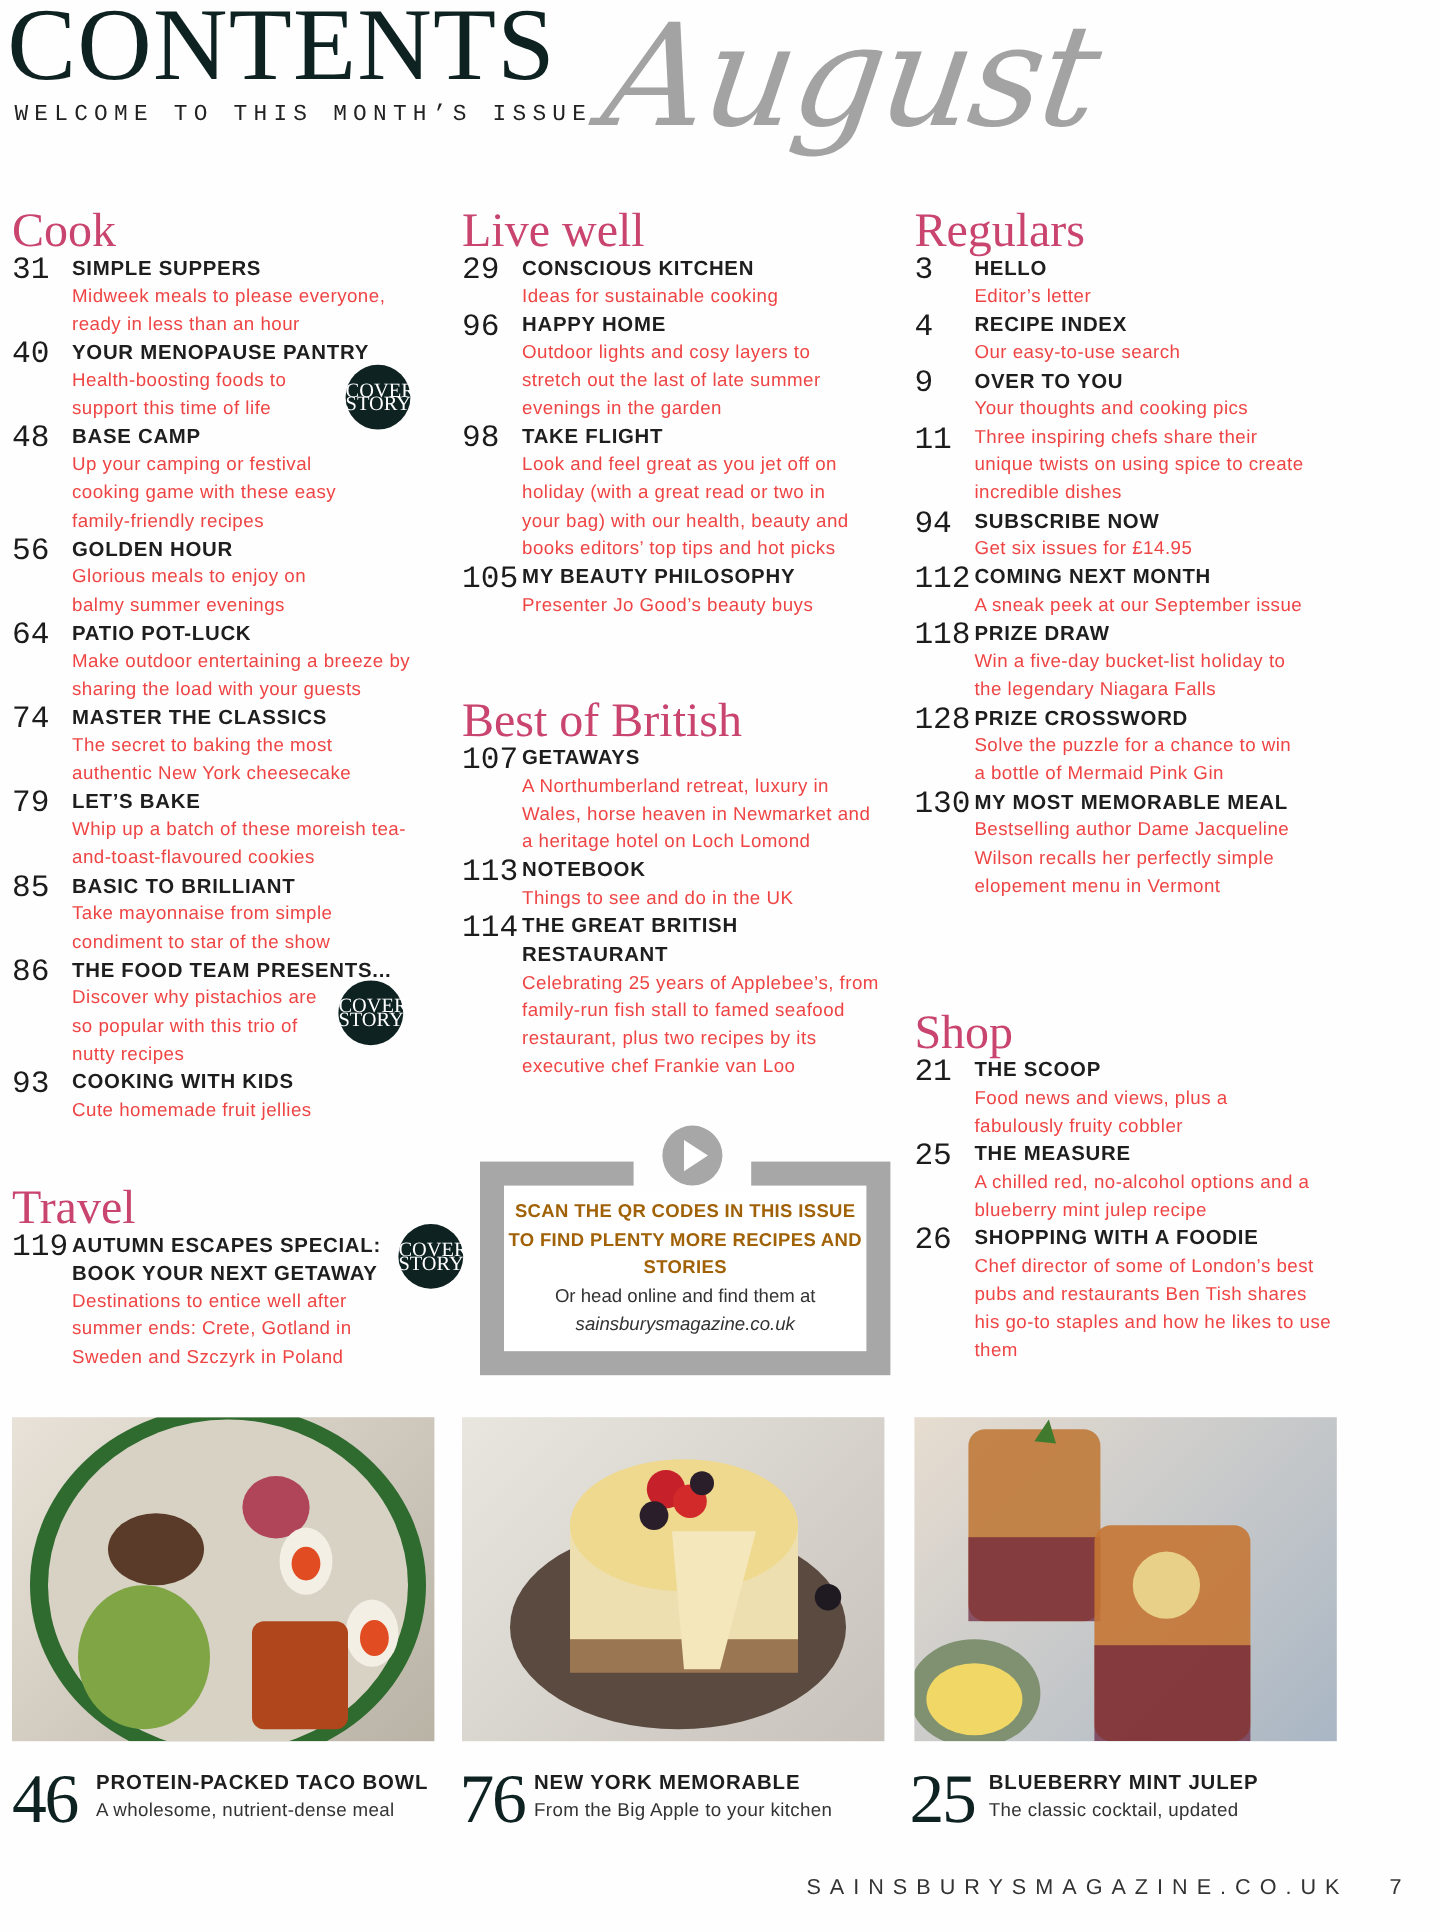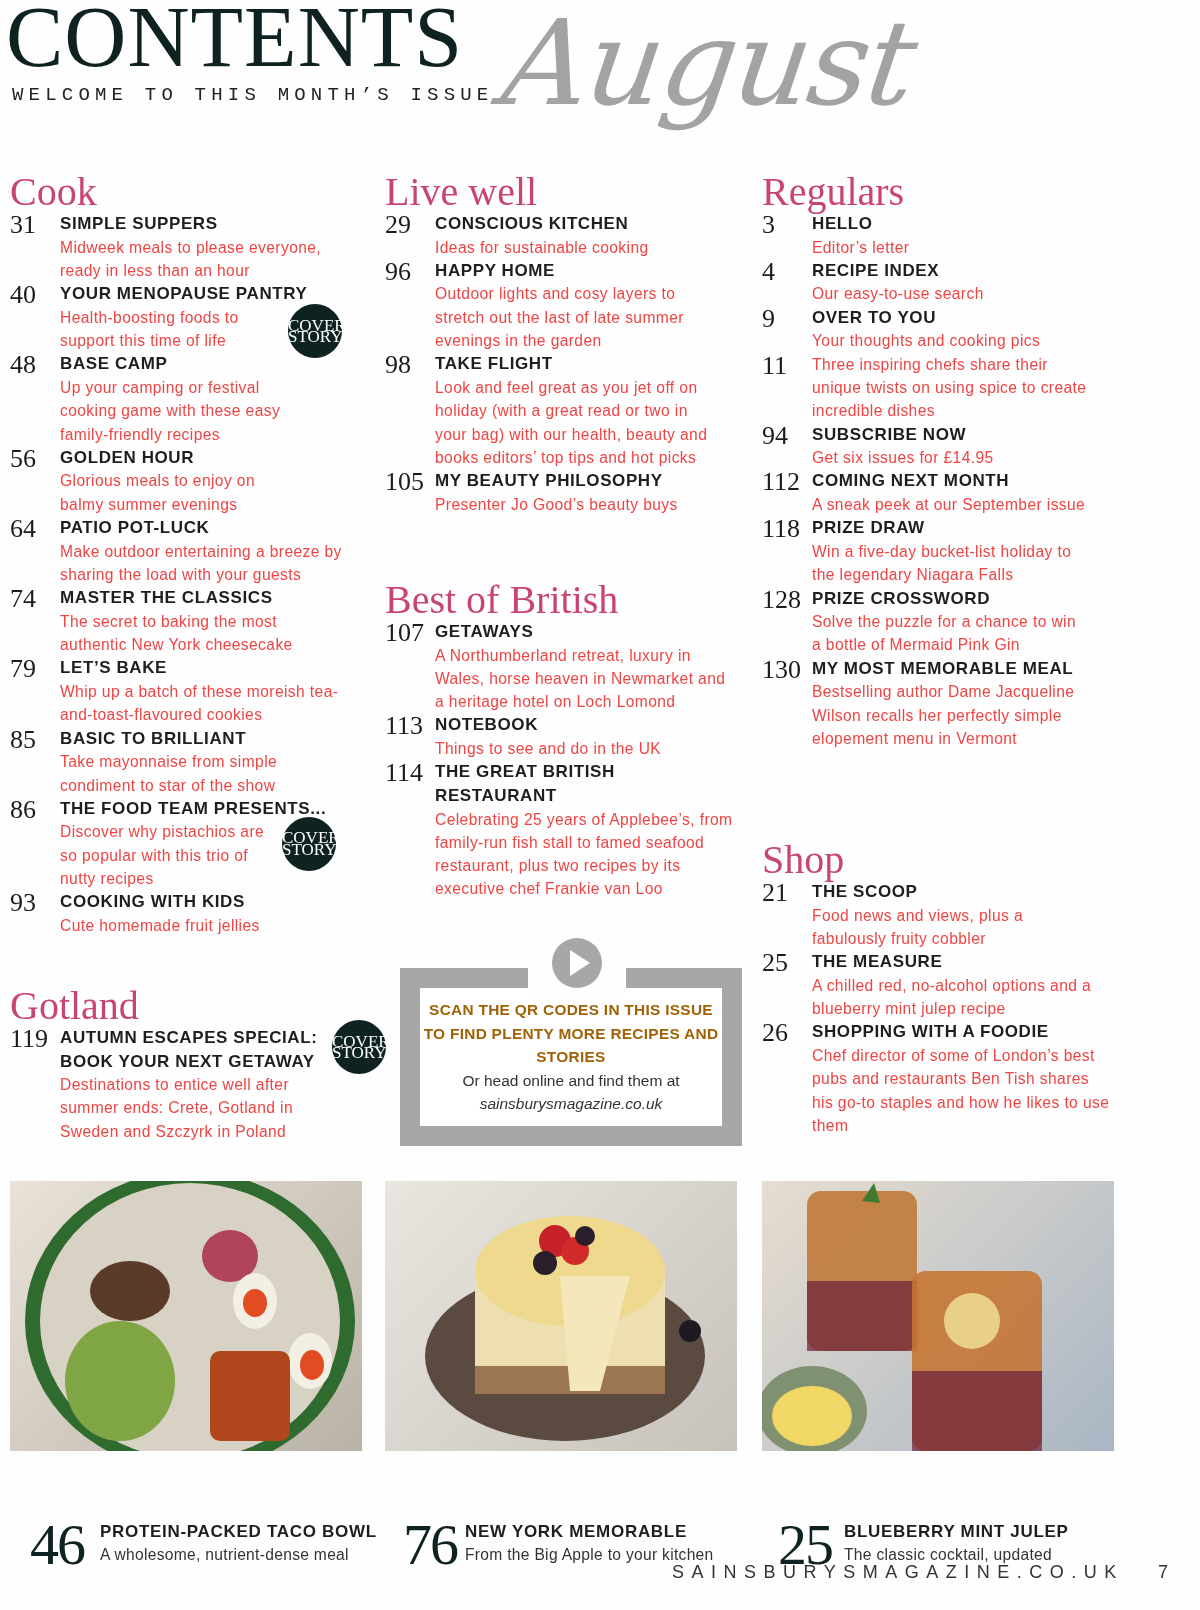--- a/index.html
+++ b/index.html
@@ -6,37 +6,37 @@
   html, body { width: 1200px; height: 1610px; background: #fefefe; overflow: hidden; }
   body { position: relative; font-family: "Liberation Sans", sans-serif; color: #1c1c1c; }
 
   .title { position: absolute; left: 6px; top: -6px; font-family: "Liberation Serif", serif; font-size: 86px; color: #0f2222; letter-spacing: 1px; line-height: 1; }
   .subtitle { position: absolute; left: 12px; top: 84px; font-size: 19px; letter-spacing: 5.2px; color: #222; font-family: Liberation Mono, monospace; }
   .month { position: absolute; left: 505px; top: -6px; font-family: "DejaVu Serif", serif; font-style: italic; font-size: 118px; color: #a3a3a3; letter-spacing: -2px; transform: skewX(-8deg); }
 
   .col { position: absolute; width: 360px; }
   .section-title { font-family: "Liberation Serif", serif; color: #c9456f; font-size: 40px; line-height: 40px; height: 40px; margin-bottom: 0; }
   .entry { position: relative; display: grid; grid-template-columns: 50px 1fr; }
-  .pg { font-family: Liberation Serif, serif; font-size: 26px; line-height: 26px; color: #1c1c1c; padding-top: 0; }
+  .pg { font-family: Liberation Mono, monospace; font-size: 26px; line-height: 26px; color: #1c1c1c; padding-top: 0; }
   .etitle { font-weight: bold; font-size: 17px; line-height: 23.6px; letter-spacing: 0.6px; color: #1e1e1e; }
   .edesc { font-size: 15.6px; line-height: 23.3px; color: #ef4444; letter-spacing: 0.4px; }
 
   .badge { position: absolute; width: 54px; height: 54px; border-radius: 50%; background: #0f2222; color: #fff; font-family: "Liberation Serif", serif; font-size: 17px; line-height: 11.5px; text-align: center; display: flex; flex-direction: column; justify-content: center; }
 
   .qr-box { position: absolute; left: 400px; top: 968px; width: 342px; height: 178px; border: 20px solid #a7a7a7; background: #fff; }
   .qr-gap { position: absolute; left: 528px; top: 960px; width: 98px; height: 34px; background: #fefefe; }
   .qr-play { position: absolute; left: 552px; top: 938px; width: 50px; height: 50px; border-radius: 50%; background: #a7a7a7; }
   .qr-play::after { content: ""; position: absolute; left: 18px; top: 12px; border-left: 20px solid #fff; border-top: 13px solid transparent; border-bottom: 13px solid transparent; }
   .qr-text { position: absolute; left: 420px; top: 998px; width: 302px; text-align: center; }
   .qr-head { font-weight: bold; font-size: 15.4px; line-height: 23.6px; letter-spacing: 0.3px; color: #a16207; }
   .qr-sub { font-size: 15.5px; line-height: 23.5px; color: #333; }
   .qr-url { font-size: 15.5px; line-height: 23.5px; color: #333; font-style: italic; }
 
   .photo { position: absolute; top: 1181px; width: 352px; height: 270px; overflow: hidden; }
-  .feature { position: absolute; top: 1520px; height: 60px; margin-left: 20px; }
+  .feature { position: absolute; top: 1474px; height: 60px; }
   .fnum { position: absolute; left: 0; top: -4px; font-family: "Liberation Serif", serif; font-size: 58px; line-height: 58px; color: #0f2222; letter-spacing: -2px; }
   .ftitle { position: absolute; top: 2px; white-space: nowrap; font-weight: bold; font-size: 17px; letter-spacing: 0.7px; color: #1e1e1e; }
   .fdesc { position: absolute; top: 26px; white-space: nowrap; font-size: 15.6px; color: #333; letter-spacing: 0.3px; }
 
   .footer-site { position: absolute; left: 672px; top: 1562px; font-size: 18px; letter-spacing: 7.5px; color: #333; }
   .footer-page { position: absolute; left: 1158px; top: 1562px; font-size: 18px; color: #333; }
 </style>
 </head>
 <body>
 
@@ -120,21 +120,21 @@
   <div class="entry">
     <div class="pg">93</div>
     <div>
         <div class="etitle">COOKING WITH KIDS</div>
     <div class="edesc" style="width:300px">Cute homemade fruit jellies</div>
       </div>
   </div>
 </div>
 
 <div class="col" style="left:10px; top:986px;">
-  <div class="section-title">Gotland</div>
+  <div class="section-title">Travel</div>
   <div class="entry">
     <div class="pg">119</div>
     <div>
         <div class="etitle" style="width:270px">AUTUMN ESCAPES SPECIAL: BOOK YOUR NEXT GETAWAY</div>
     <div class="edesc" style="width:270px">Destinations to entice well after summer ends: Crete, Gotland in Sweden and Szczyrk in Poland</div>
       </div>
     <div class="badge" style="left:322px; top:-6px;">
         <span>COVER</span>
         <span>STORY</span>
       </div>

